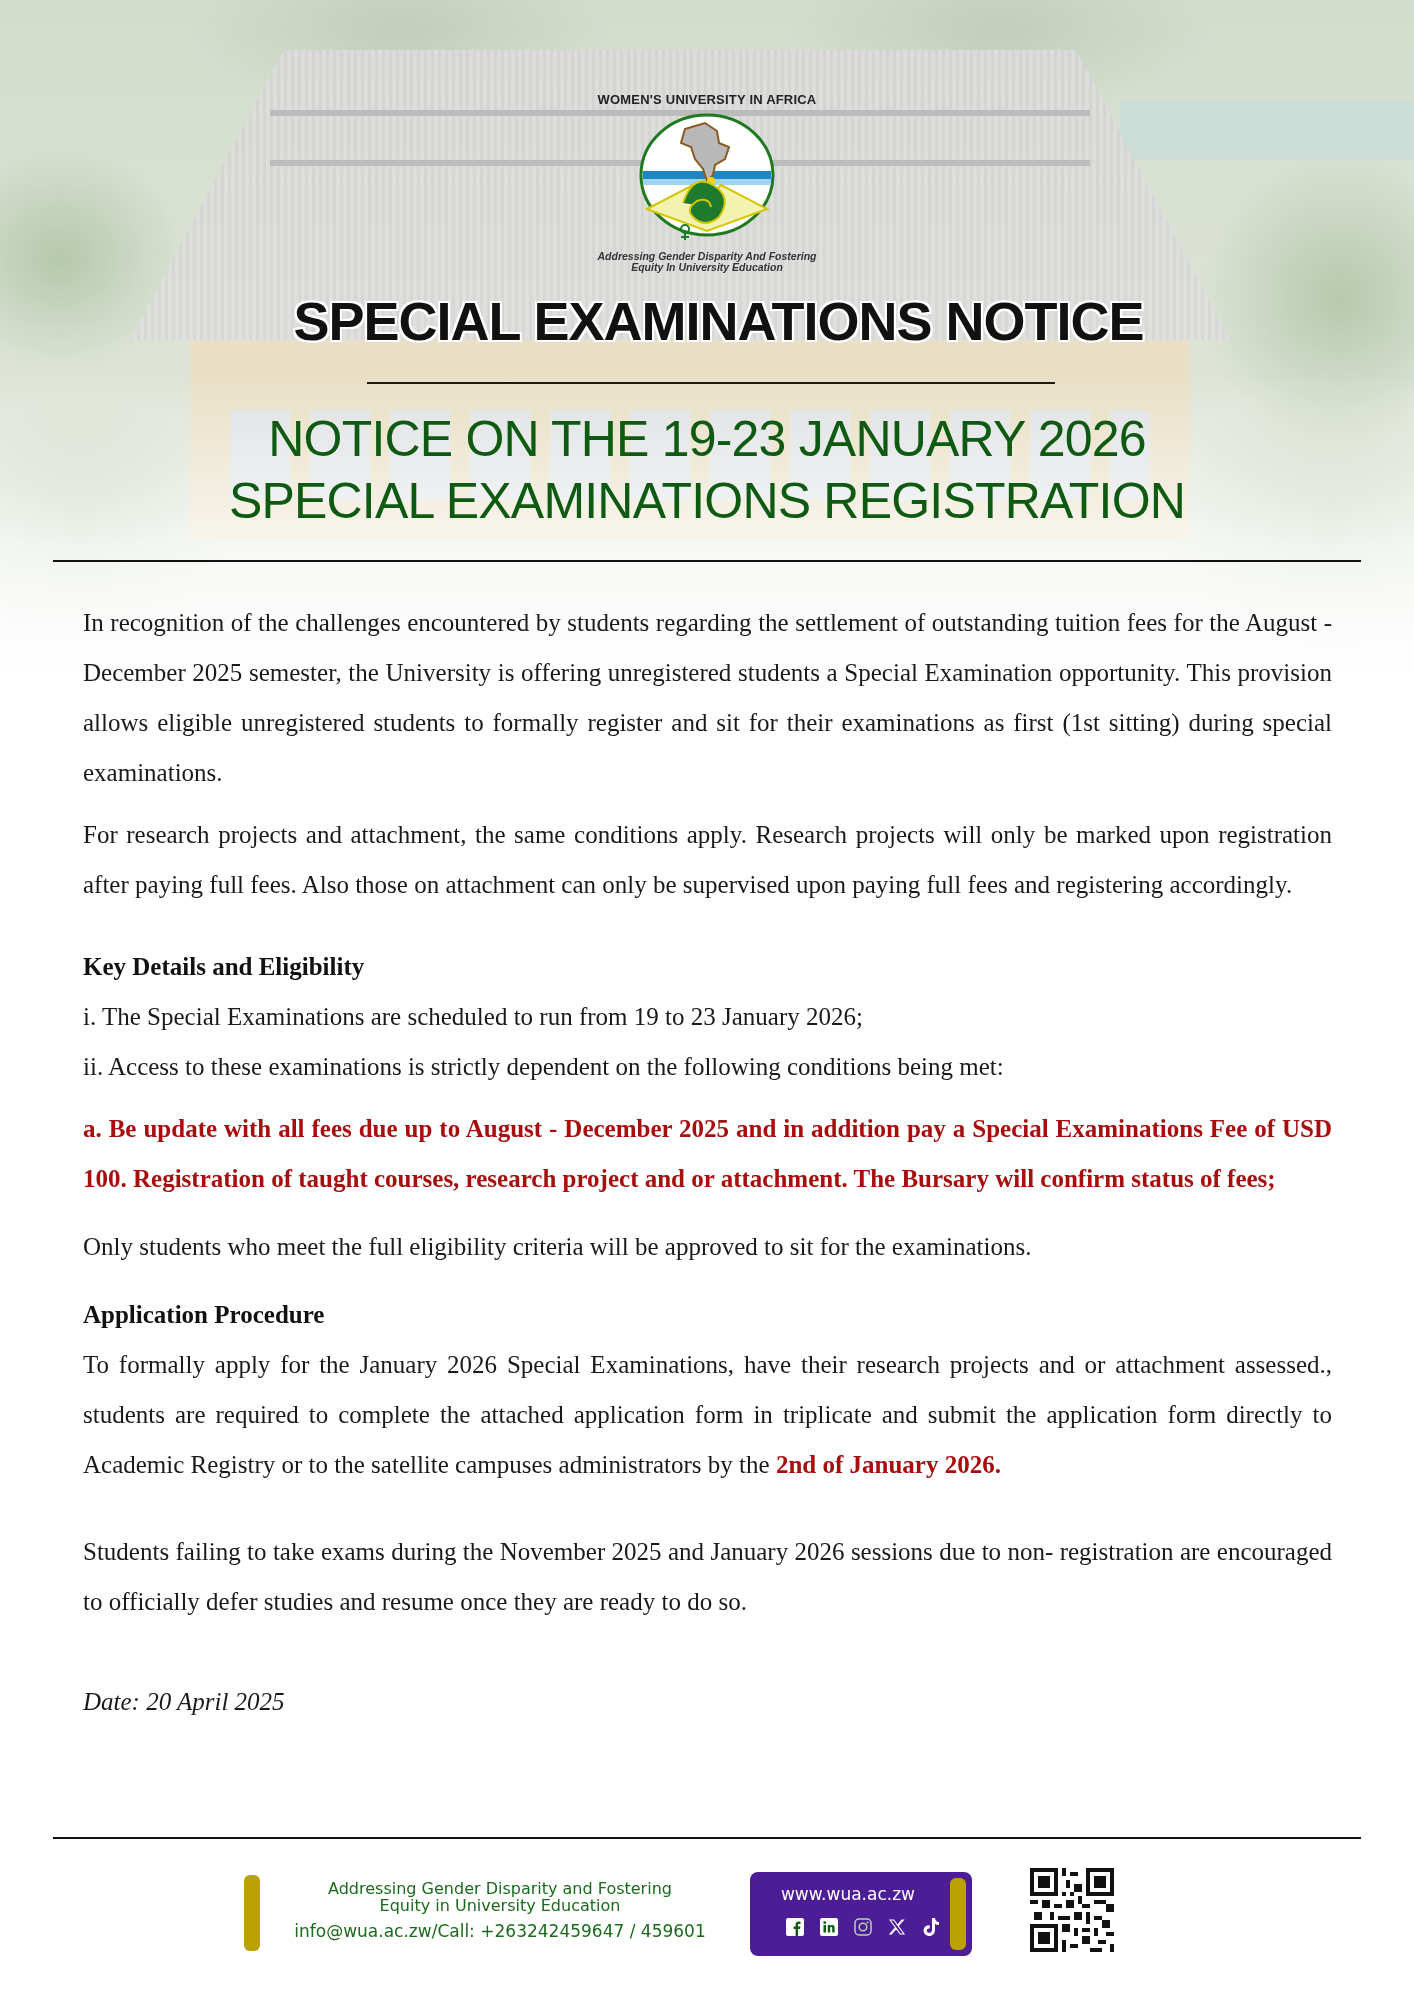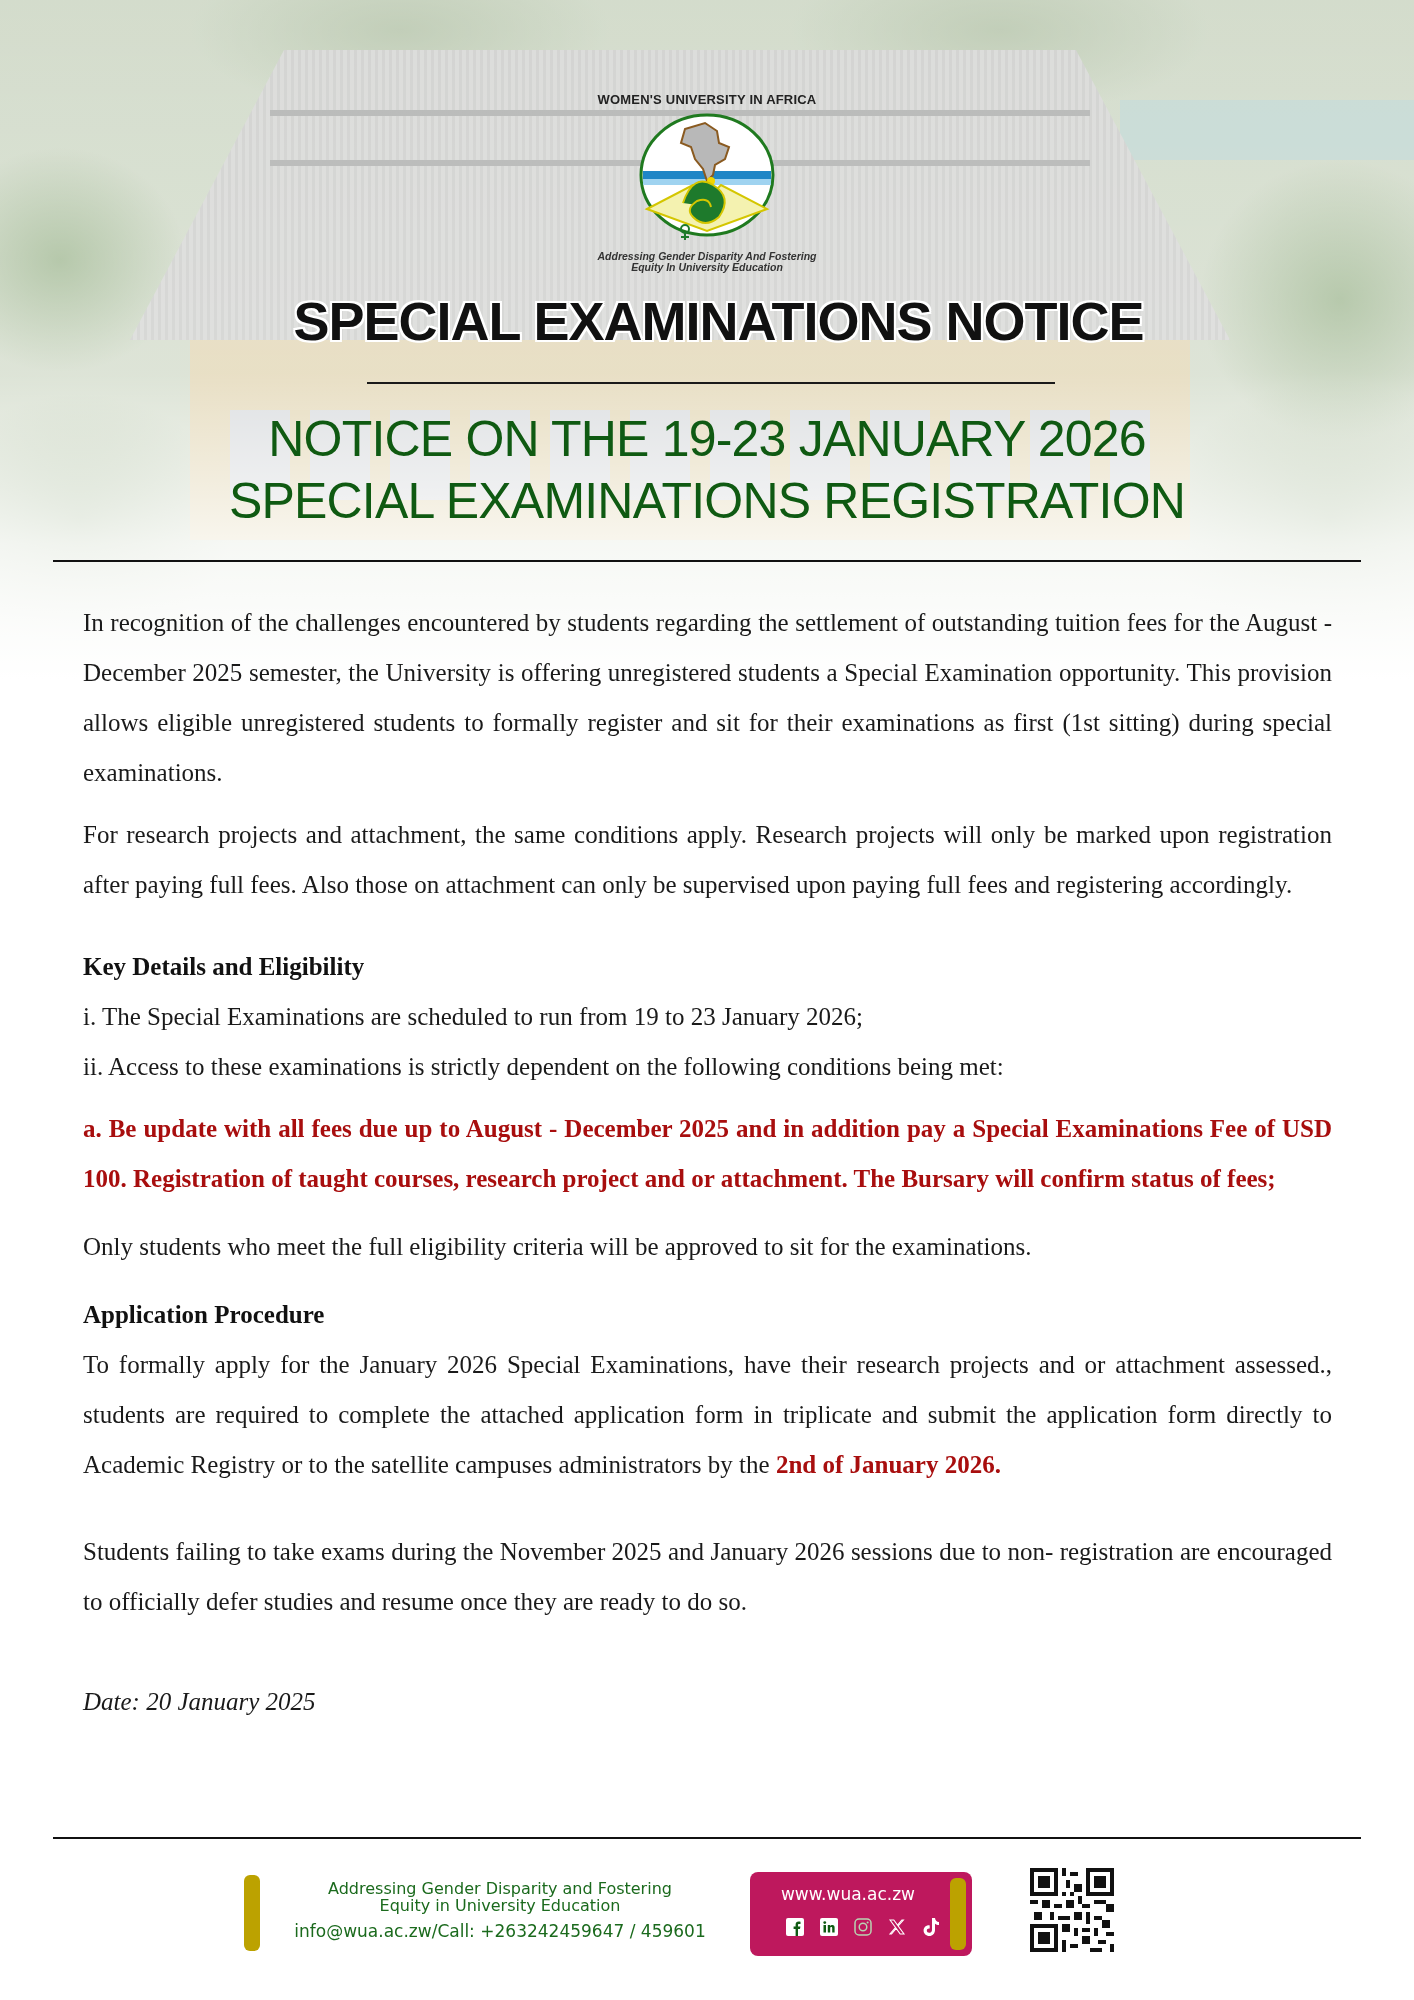--- a/index.html
+++ b/index.html
@@ -78,21 +78,21 @@
     .sec1 { margin-top: 32px; }
     .sec-gap { margin-top: 18px; }
     .date { font-style: italic; }
 
     
     .foot-bar1 { left: 244px; top: 1875px; width: 16px; height: 76px; background: #bca200; border-radius: 6px; }
     .foot-text { left: 270px; top: 1880px; width: 460px; text-align: center; font-family: "DejaVu Sans", sans-serif; color: #1b6a1d; }
     .foot-tag { font-size: 16px; line-height: 17px; }
     .foot-contact { font-size: 17px; line-height: 22px; margin-top: 6px; }
     .foot-web {
-      left: 750px; top: 1872px; width: 222px; height: 84px; background: #be185d; border-radius: 8px; padding-left: 33px;
+      left: 750px; top: 1872px; width: 222px; height: 84px; background: #4c1d95; border-radius: 8px; padding-left: 33px;
     }
     .foot-web-bar { position: absolute; right: 6px; top: 6px; width: 16px; height: 72px; background: #bca200; border-radius: 6px; }
     .foot-url { position: absolute; left: 0; top: 12px; width: 196px; text-align: center; color: #fff; font-family: "DejaVu Sans", sans-serif; font-size: 17px; }
     .social { position: absolute; left: 34px; top: 44px; display: flex; gap: 12px; }
     .social .ic { width: 22px; height: 22px; display: flex; align-items: center; justify-content: center; color: #fff; }
     .qr { left: 1030px; top: 1868px; width: 84px; height: 84px; }
   </style>
 </head>
 <body>
 
@@ -147,21 +147,21 @@
 
   <p class="para sec-gap">Only students who meet the full eligibility criteria will be approved to sit for the examinations.</p>
 
   <div class="sec-gap">
     <div class="heading">Application Procedure</div>
     <p class="para"><span>To formally apply for the January 2026 Special Examinations, have their research projects and or attachment assessed., students are required to complete the attached application form in triplicate and submit the application form directly to Academic Registry or to the satellite campuses administrators by the </span><span class="red">2nd of January 2026.</span></p>
   </div>
 
   <p class="para" style="margin-top:37px;">Students failing to take exams during the November 2025 and January 2026 sessions due to non- registration are encouraged to officially defer studies and resume once they are ready to do so.</p>
 
-  <p class="date" style="margin-top:50px;">Date: 20 January 2025</p>
+  <p class="date" style="margin-top:50px;">Date: 20 April 2025</p>
 </div>
 
 <div class="abs hr hr-bottom"></div>
 
 <div class="abs foot-bar1"></div>
 <div class="abs foot-text">
   <div class="foot-tag">Addressing Gender Disparity and Fostering</div>
   <div class="foot-tag">Equity in University Education</div>
   <div class="foot-contact">info@wua.ac.zw/Call: +263242459647 / 459601</div>
 </div>

